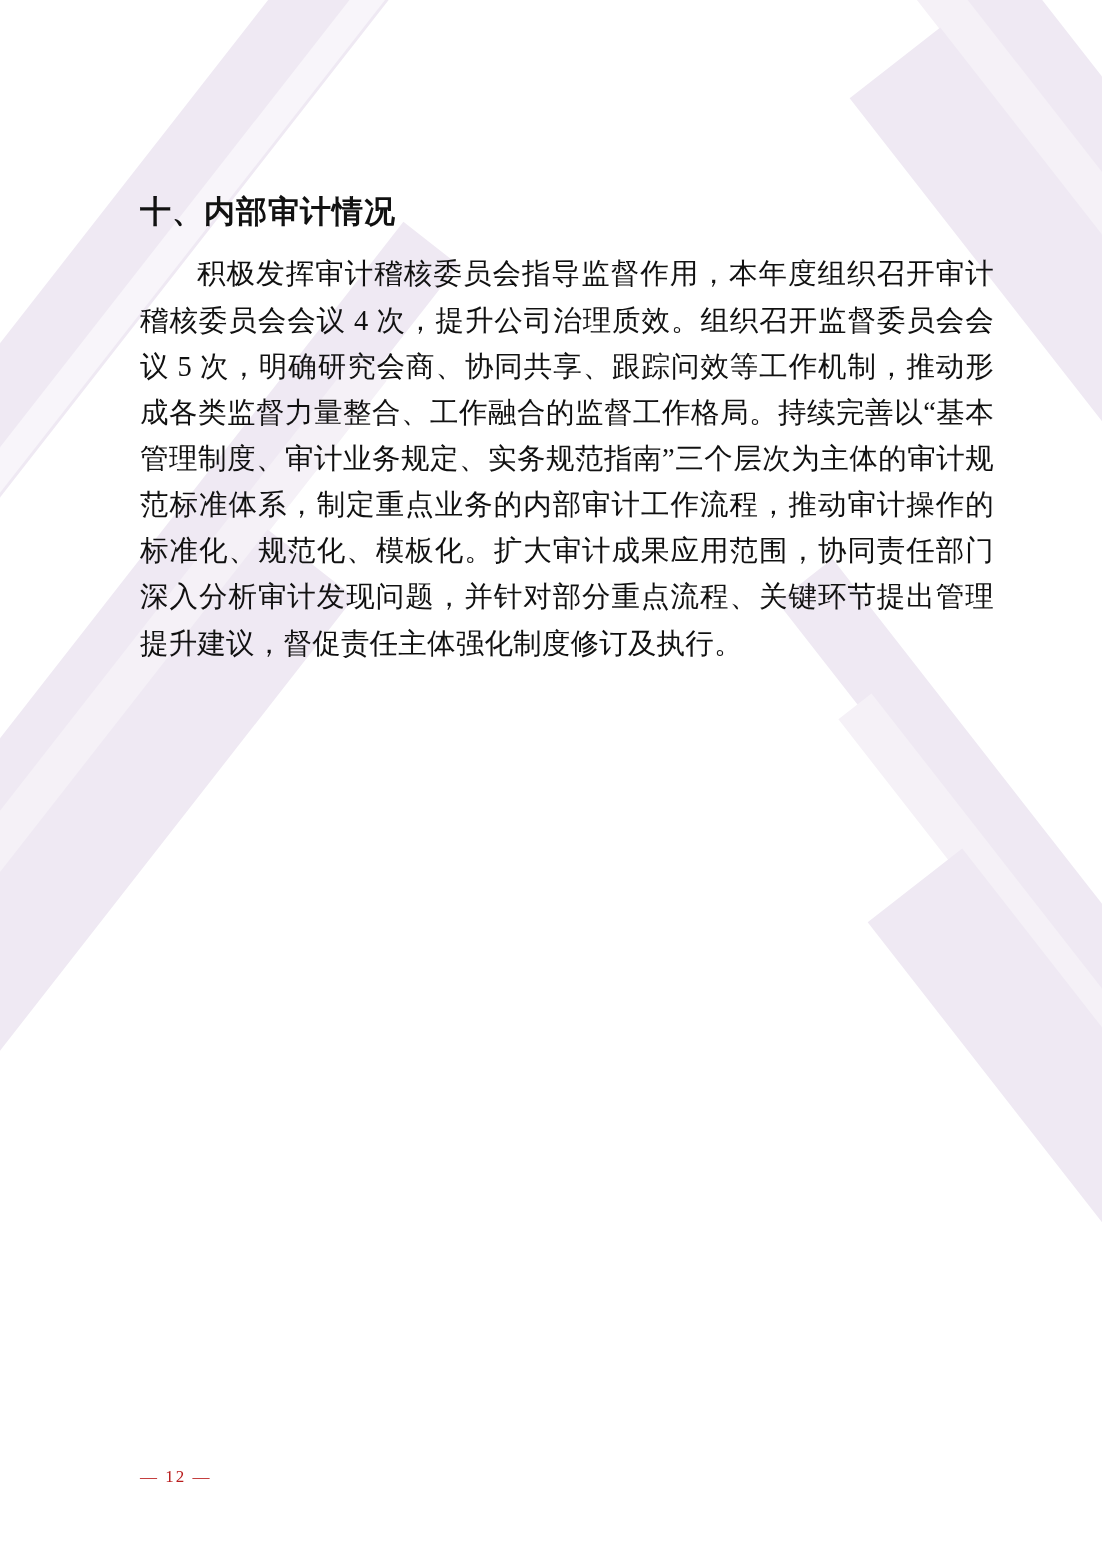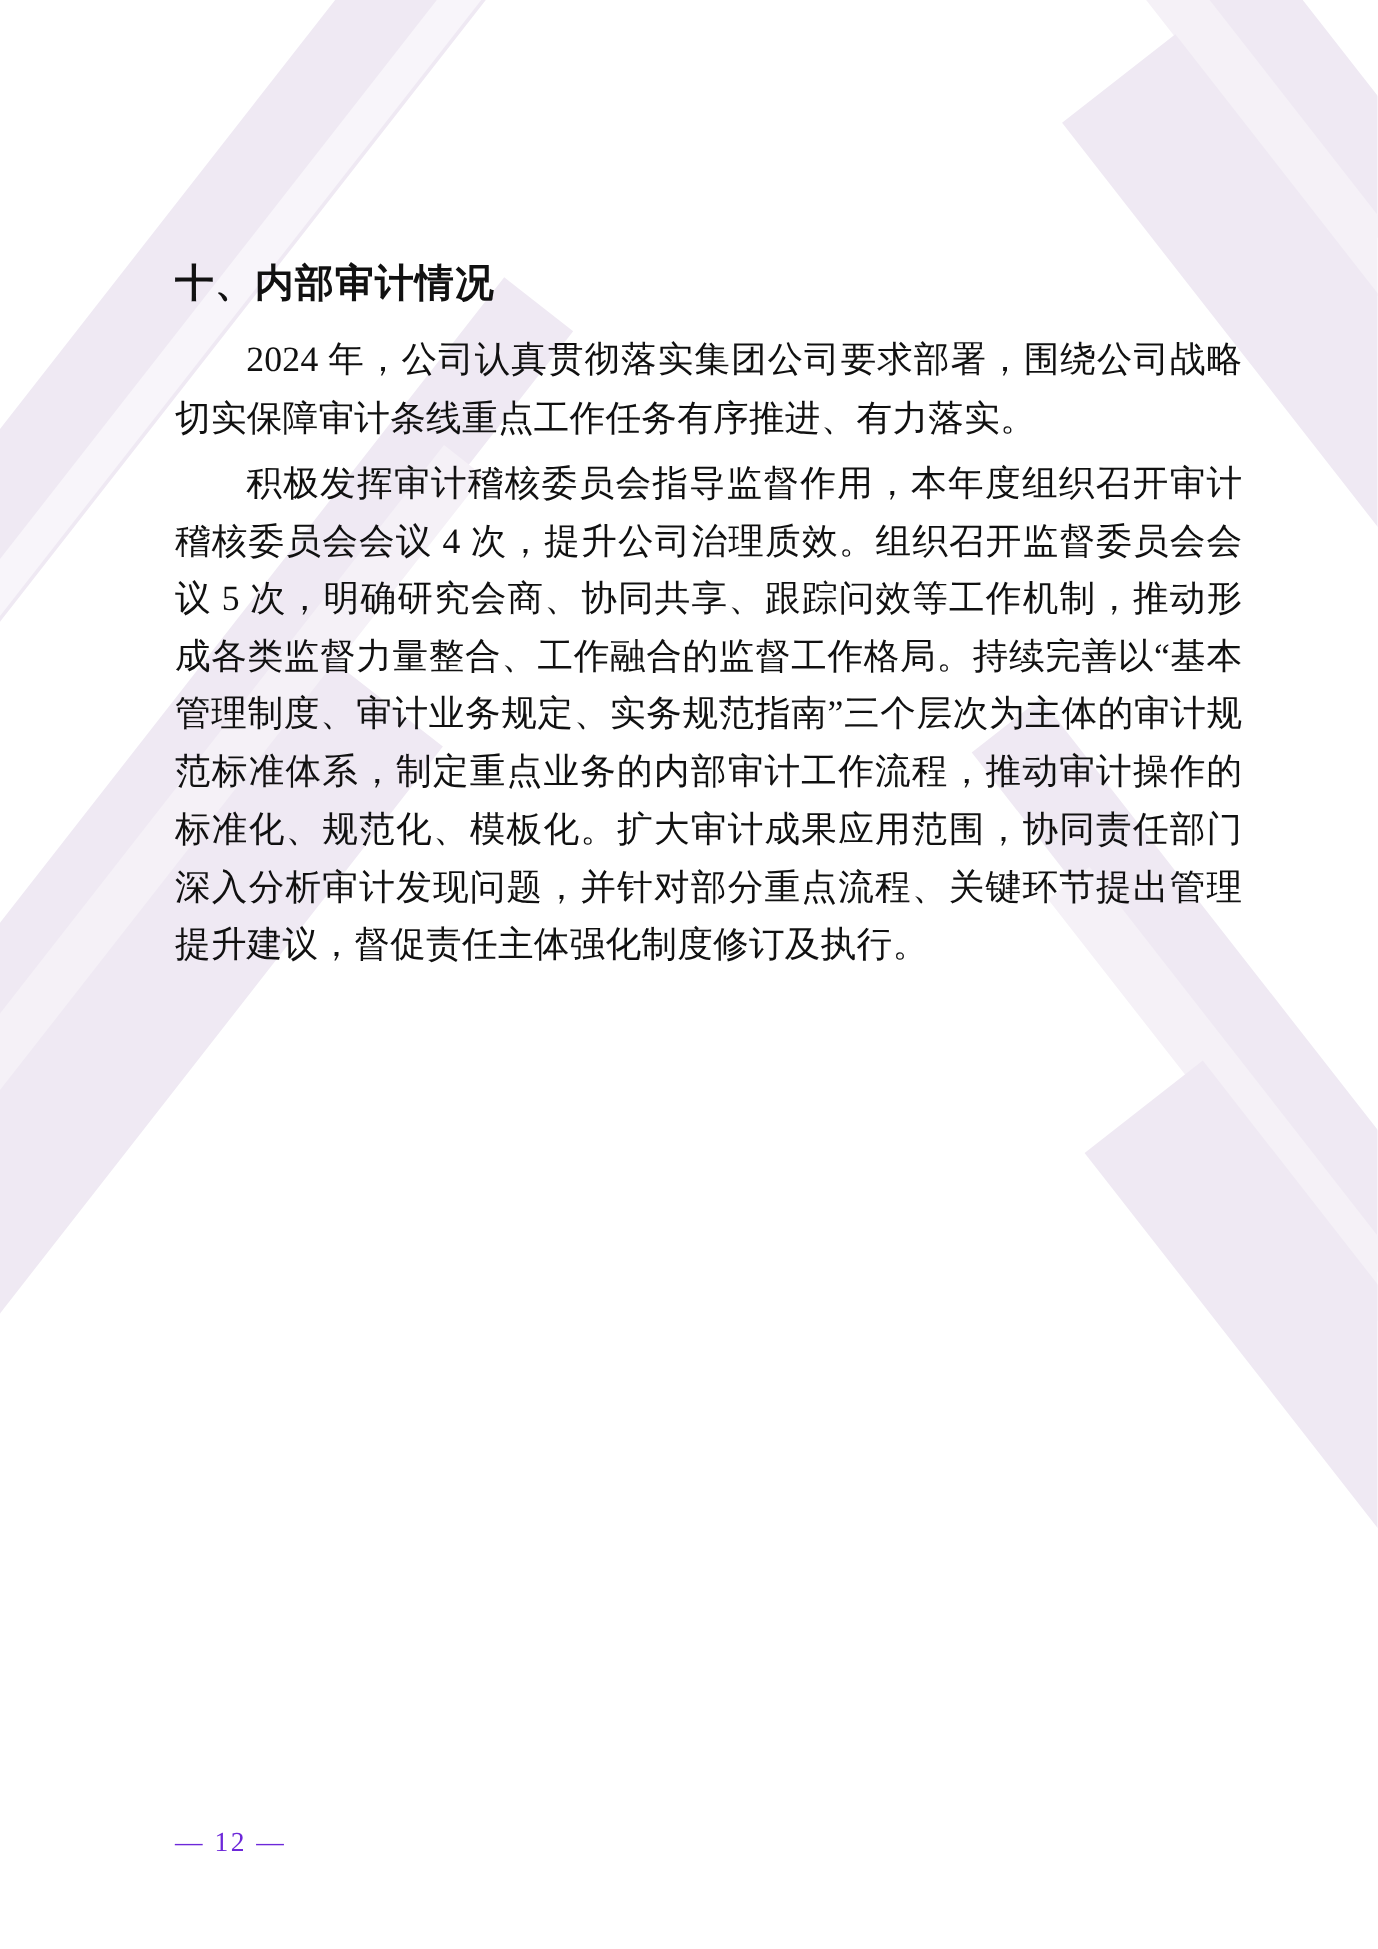--- a/index.html
+++ b/index.html
@@ -50,21 +50,20 @@
   .r5 { width: 900px; height: 42px; right: -480px; top: 1040px; transform: rotate(52deg); }
   .r6 { width: 900px; height: 120px; right: -540px; top: 1180px; transform: rotate(52deg); }
 
   .page {
     position: relative;
     z-index: 1;
     width: 1102px;
     height: 1313px;
     box-sizing: border-box;
     padding: 190px 108px 0 140px;
-    margin-top: 15px;
   }
 
   .doc-heading {
     font-family: "Liberation Serif", serif;
     font-weight: bold;
     font-size: 31px;
     letter-spacing: 1px;
     color: #111;
     margin: 0 0 18px 0;
     line-height: 1.4;
@@ -78,22 +77,22 @@
     text-justify: inter-ideograph;
     margin: 0 0 6px 0;
     text-indent: 2em;
     letter-spacing: 0.2px;
   }
 
   .page-number {
     position: absolute;
     left: 140px;
     bottom: 72px;
-    font-size: 22px;
-    color: #6d28d9;
+    font-size: 17px;
+    color: #b91c1c;
     letter-spacing: 2px;
     z-index: 2;
   }
 </style>
 </head>
 <body>
 
 <div class="watermark-layer">
   <div class="band b1"></div>
   <div class="band light b2"></div>
@@ -107,20 +106,19 @@
   <div class="band r3"></div>
   <div class="band r4"></div>
   <div class="band light r5"></div>
   <div class="band r6"></div>
 </div>
 
 <div class="page">
 
   <h1 class="doc-heading">十、内部审计情况</h1>
 
-  <p class="para">2024 年，公司认真贯彻落实集团公司要求部署，围绕公司战略切实保障审计条线重点工作任务有序推进、有力落实。</p>
 
   <p class="para">积极发挥审计稽核委员会指导监督作用，本年度组织召开审计稽核委员会会议 4 次，提升公司治理质效。组织召开监督委员会会议 5 次，明确研究会商、协同共享、跟踪问效等工作机制，推动形成各类监督力量整合、工作融合的监督工作格局。持续完善以“基本管理制度、审计业务规定、实务规范指南”三个层次为主体的审计规范标准体系，制定重点业务的内部审计工作流程，推动审计操作的标准化、规范化、模板化。扩大审计成果应用范围，协同责任部门深入分析审计发现问题，并针对部分重点流程、关键环节提出管理提升建议，督促责任主体强化制度修订及执行。</p>
 
 
 </div>
 
 <div class="page-number">— 12 —</div>
 
 </body></html>

